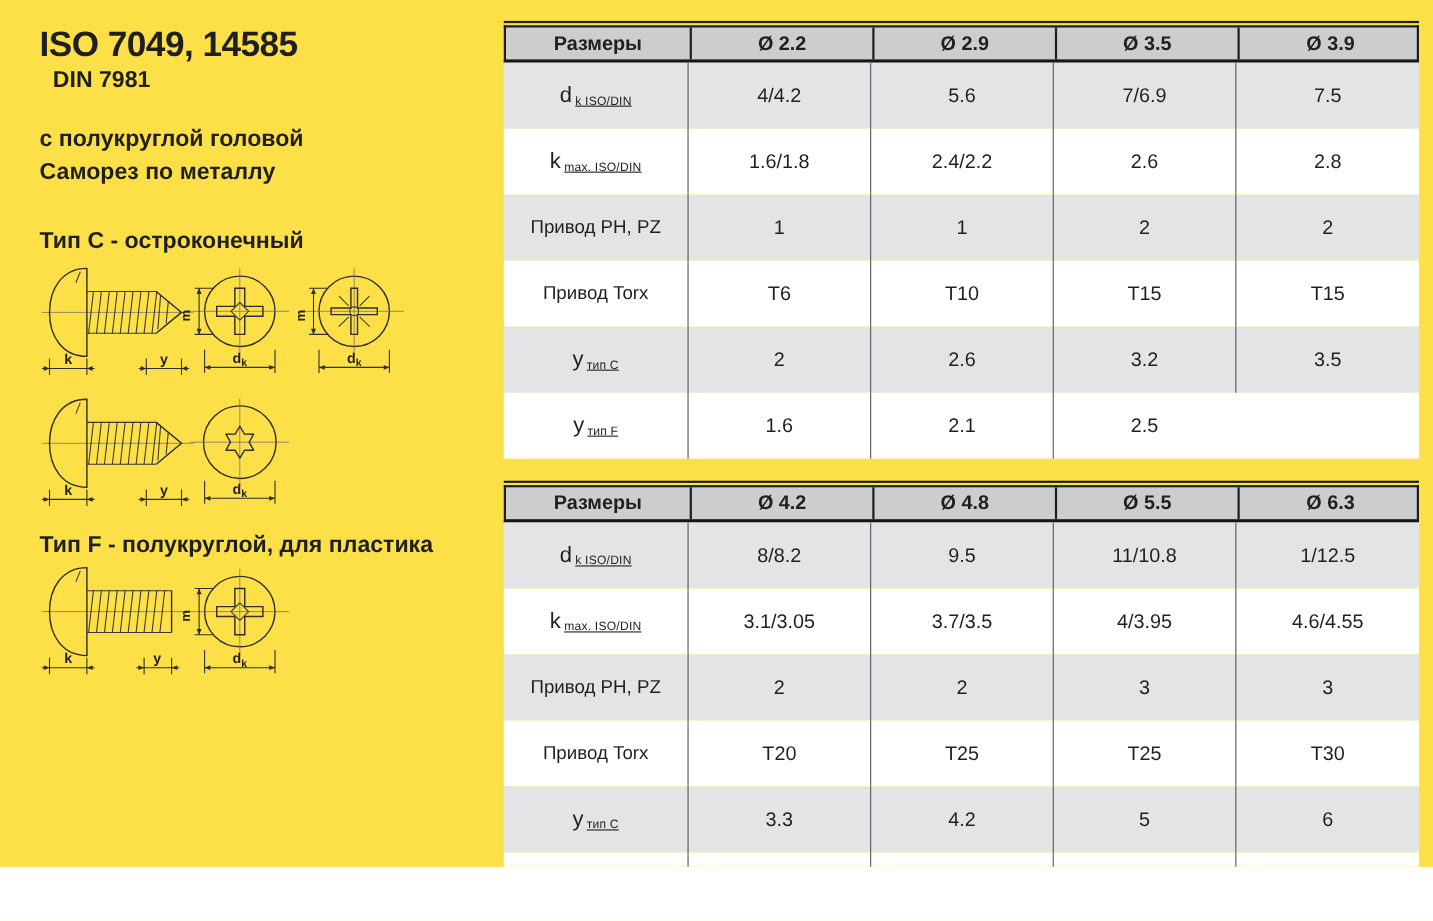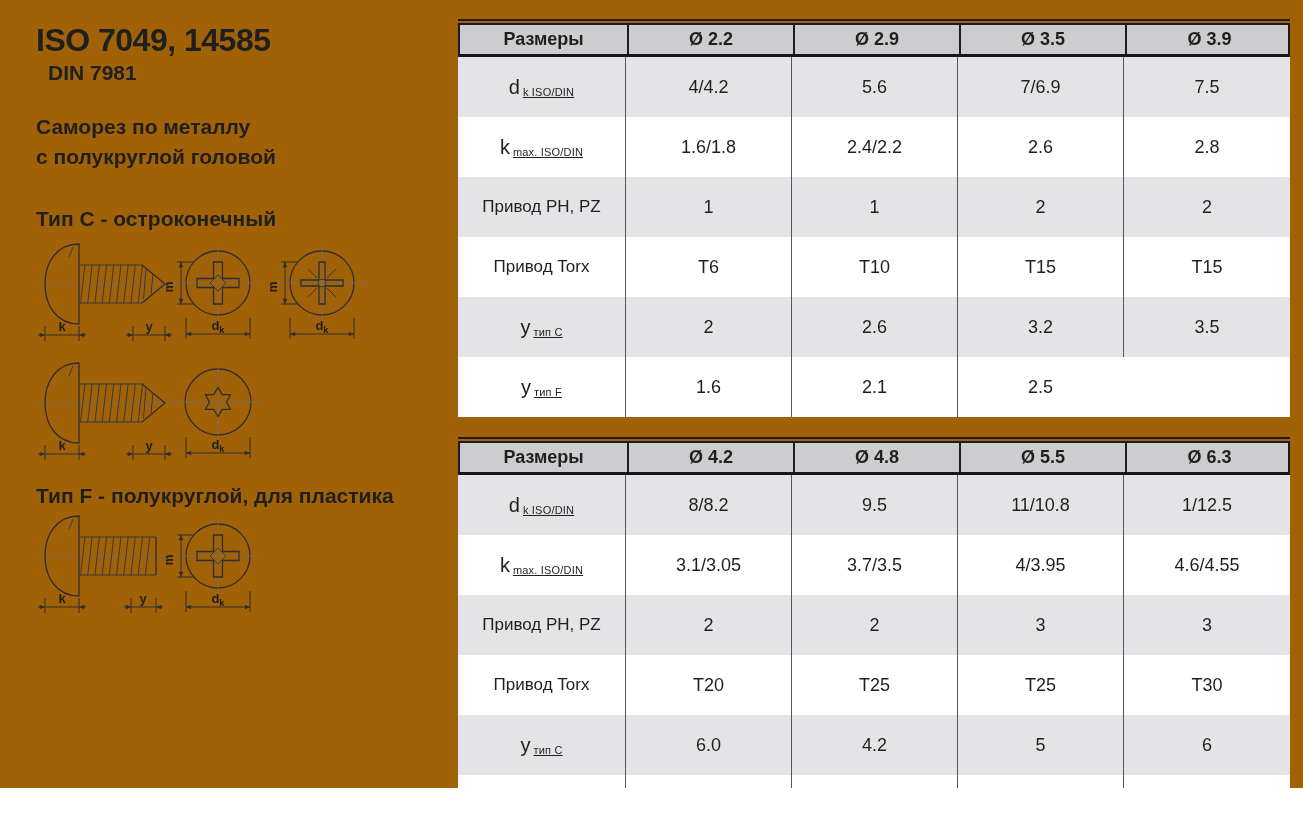--- a/index.html
+++ b/index.html
@@ -1,18 +1,18 @@
 <!DOCTYPE html>
 <html style="--header-bg: #cdcdd0; --row-alt: #e4e4e6;"><head>
 <meta charset="utf-8">
 <style>
   * { margin:0; padding:0; box-sizing:border-box; }
   html,body { width:1303px; height:837px; background:#fff;
     font-family:"Liberation Sans", sans-serif; color:#1f1f1f; }
-  .page { position:relative; width:1303px; height:788px; overflow:hidden; background:#a16207;padding-left:16px; }
+  .page { position:relative; width:1303px; height:788px; overflow:hidden; background:#fde047;padding-left:16px; }
 
   
   .left { position:absolute; left:36px; top:0; width:412px; height:837px; }
   .title { position:absolute; top:22px; left:0; font-size:32px; font-weight:bold; letter-spacing:-0.5px; }
   .subtitle { position:absolute; top:61px; left:12px; font-size:21px; font-weight:bold; }
   .desc { position:absolute; top:112px; left:0; font-size:21px; font-weight:bold; line-height:30px; }
   .type-heading { position:absolute; left:0; font-size:21px; font-weight:bold; }
   #type-c-heading { top:207px; }
   #type-f-heading { top:484px; }
   .drawA { position:absolute; left:-6px; top:238px; }
@@ -118,22 +118,22 @@
     </g>
   </defs>
 </svg>
 
 <div class="page">
 
   <div class="left">
     <div class="title">ISO 7049, 14585</div>
     <div class="subtitle">DIN 7981</div>
     <div class="desc">
+      <div>с полукруглой головой</div>
       <div>Саморез по металлу</div>
-      <div>с полукруглой головой</div>
     </div>
     <div class="type-heading" id="type-c-heading">Тип C - остроконечный</div>
     <div class="type-heading" id="type-f-heading">Тип F - полукруглой, для пластика</div>
 
     <svg class="drawA" width="344" height="108" viewBox="0 0 344 108">
       <use href="#g-screw-c" transform="translate(8,0)"></use>
       <text class="dlab" x="32" y="93">k</text>
       <text class="dlab" x="119" y="93">y</text>
       <use href="#g-ph" transform="translate(188,45)"></use>
       <use href="#g-m-dim" transform="translate(188,45)"></use>
@@ -280,21 +280,21 @@
         <div class="td val">T20</div>
         <div class="td val">T25</div>
         <div class="td val">T25</div>
         <div class="td val">T30</div>
       </div>
       <div class="trow alt">
         <div class="td lbl">
           <span class="lm-big">у</span>
           <span class="ls">тип C</span>
         </div>
-        <div class="td val">6.0</div>
+        <div class="td val">3.3</div>
         <div class="td val">4.2</div>
         <div class="td val">5</div>
         <div class="td val">6</div>
       </div>
       <div class="trow">
         <div class="td lbl">
           <span class="lm-big">у</span>
           <span class="ls">тип F</span>
         </div>
         <div class="td val">2.8</div>

